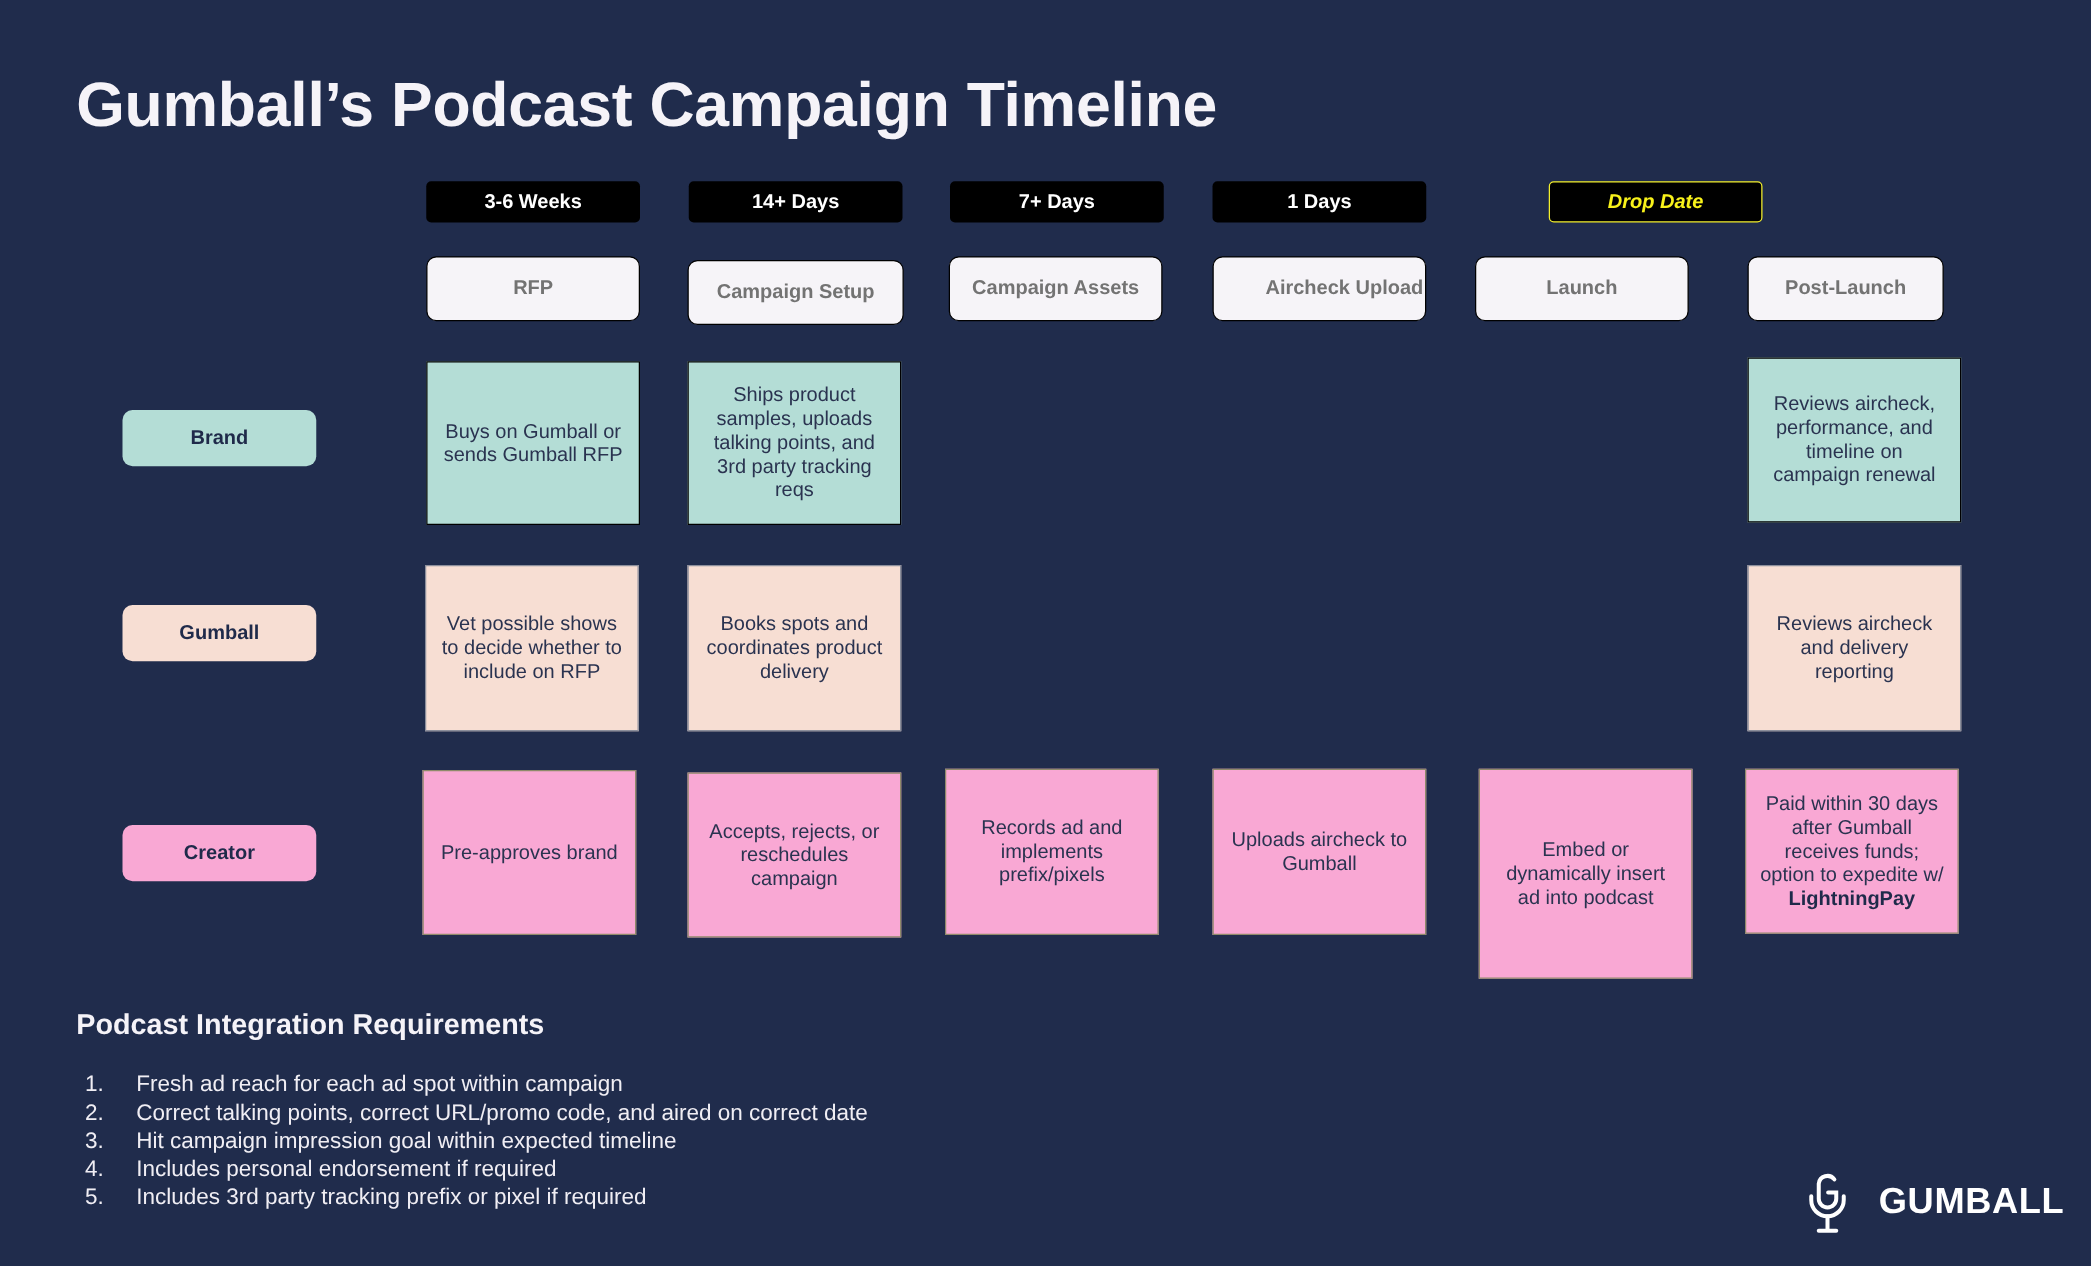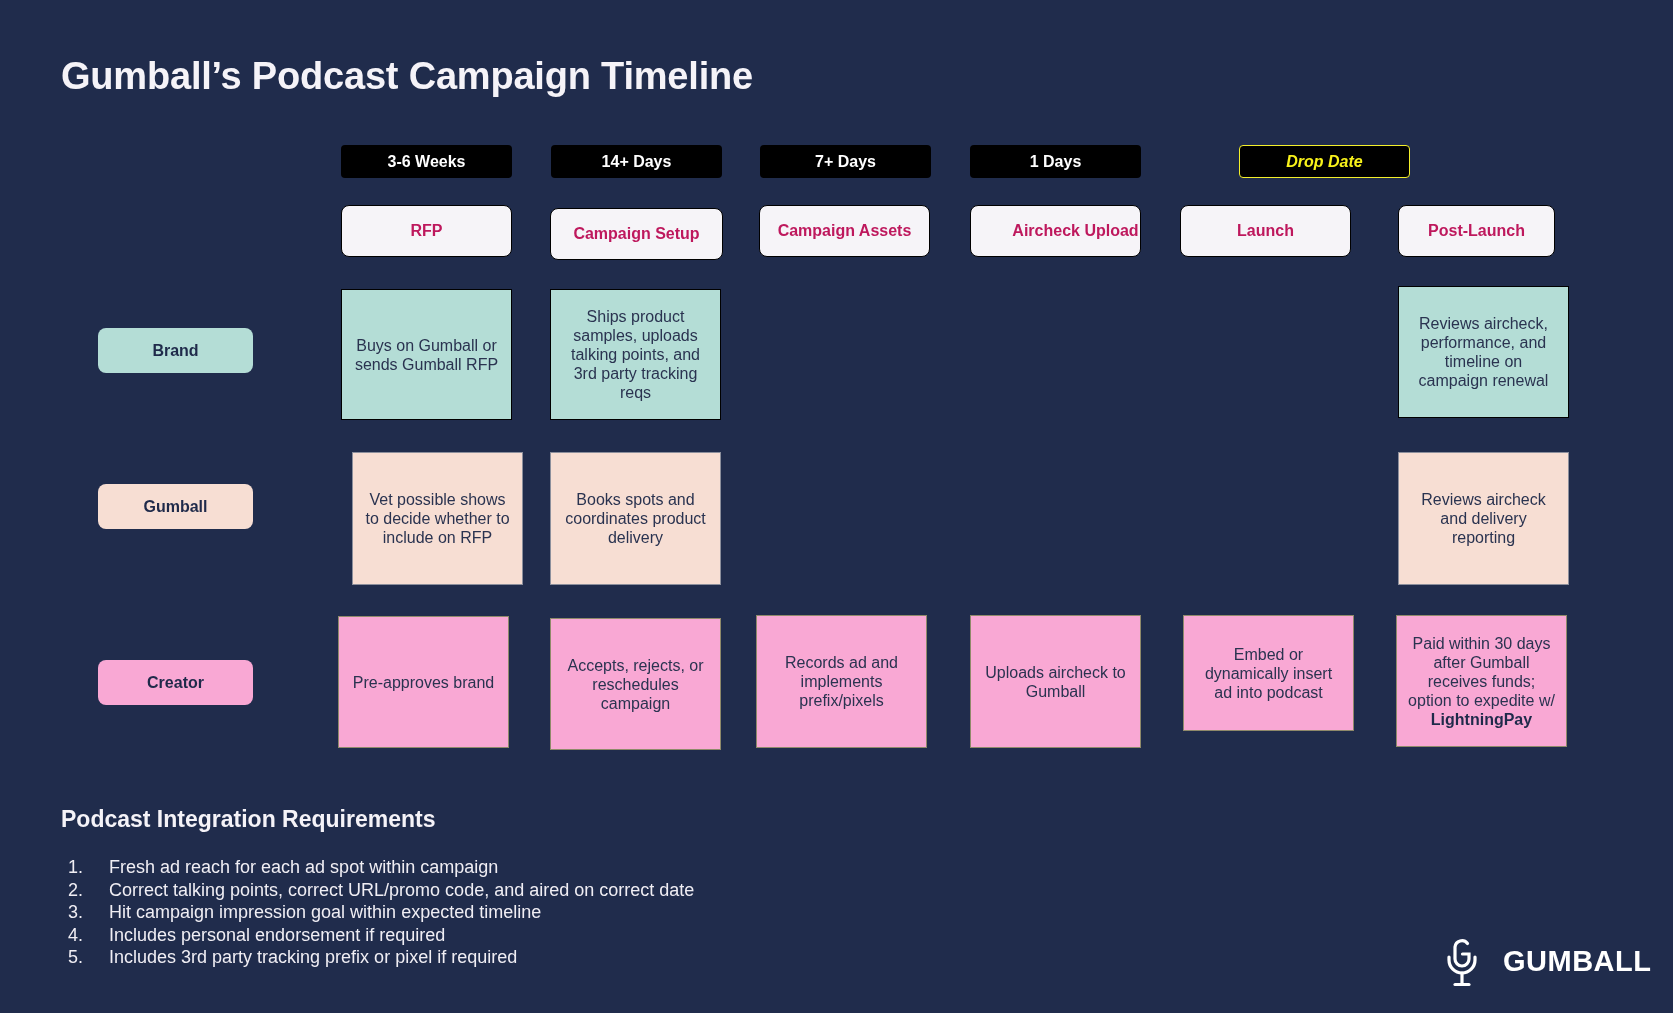--- a/index.html
+++ b/index.html
@@ -5,35 +5,35 @@
   html, body { margin: 0; padding: 0; }
   body {
     width: 1673px; height: 1013px; overflow: hidden;
     background: #202c4c;
     font-family: "Liberation Sans", sans-serif;
     position: relative;
     color: #fff;
   }
   .abs { position: absolute; box-sizing: border-box; }
   .title {
-    left: 61px; top: 55px; font-size: 38px; font-weight: bold; color: #f5f3f8;
+    left: 61px; top: 55px; font-size: 50px; font-weight: bold; color: #f5f3f8;
     white-space: nowrap; letter-spacing: -0.2px;
   }
   .badge {
     top: 145px; height: 33px; width: 171px;
     background: #000; border-radius: 4px;
     display: flex; align-items: center; justify-content: center;
     font-size: 16px; font-weight: bold; color: #fff;
   }
   .badge.drop { border: 1px solid #f3ef2b; color: #f8f21a; }
   .phase {
     height: 52px; width: 171px;
     background: #f6f4f8; border: 1.5px solid #000; border-radius: 8px;
     display: flex; align-items: center; justify-content: center;
-    font-size: 16px; font-weight: bold; color: #be185d;
+    font-size: 16px; font-weight: bold; color: #737373;
   }
   .pill {
     left: 98px; width: 155px; height: 45px; border-radius: 8px;
     display: flex; align-items: center; justify-content: center;
     font-size: 16px; font-weight: bold; color: #1f2a4a;
   }
   .card {
     width: 171px; height: 133px;
     display: flex; align-items: center; justify-content: center;
     text-align: center; font-size: 16px; line-height: 19px; color: #2a3350;
@@ -80,21 +80,21 @@
 <div class="abs card teal" style="left:341px; top:289px; height:131px;">
   <span>Buys on Gumball or sends Gumball RFP</span>
 </div>
 <div class="abs card teal" style="left:550px; top:289px; height:131px;">
   <span>Ships product samples, uploads talking points, and 3rd party tracking reqs</span>
 </div>
 <div class="abs card teal" style="left:1398px; top:286px; height:132px;">
   <span>Reviews aircheck, performance, and timeline on campaign renewal</span>
 </div>
 
-<div class="abs card peach" style="left:340px; top:452px;margin-left:12px;">
+<div class="abs card peach" style="left:340px; top:452px;">
   <span>Vet possible shows to decide whether to include on RFP</span>
 </div>
 <div class="abs card peach" style="left:550px; top:452px;">
   <span>Books spots and coordinates product delivery</span>
 </div>
 <div class="abs card peach" style="left:1398px; top:452px;">
   <span>Reviews aircheck and delivery reporting</span>
 </div>
 
 <div class="abs card yellow" style="left:338px; top:616px; height:132px;">
@@ -102,21 +102,21 @@
 </div>
 <div class="abs card yellow" style="left:550px; top:618px; height:132px;">
   <span>Accepts, rejects, or reschedules campaign</span>
 </div>
 <div class="abs card yellow" style="left:756px; top:615px;">
   <span>Records ad and implements prefix/pixels</span>
 </div>
 <div class="abs card yellow" style="left:970px; top:615px;">
   <span>Uploads aircheck to Gumball</span>
 </div>
-<div class="abs card yellow" style="left:1183px; top:615px; height:116px;">
+<div class="abs card yellow" style="left:1183px; top:615px; height:168px;">
   <span>Embed or dynamically insert ad into podcast</span>
 </div>
 <div class="abs card yellow" style="left:1396px; top:615px; height:132px;">
   <span>
     <span>Paid within 30 days after Gumball receives funds; option to expedite w/</span><br>
     <b>LightningPay</b>
   </span>
 </div>
 
 <div class="abs req-heading">Podcast Integration Requirements</div>

